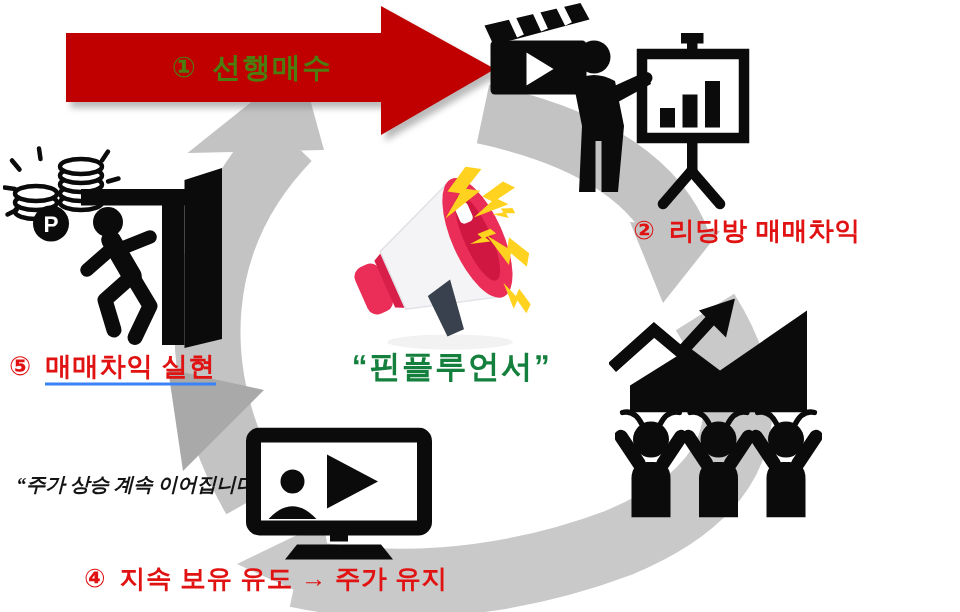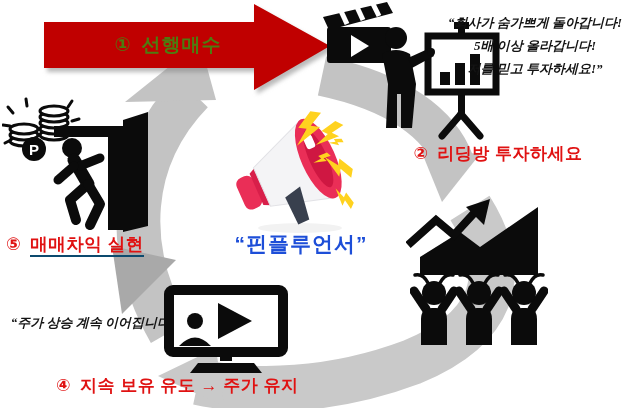--- a/index.html
+++ b/index.html
@@ -11,41 +11,41 @@
   .abs{position:absolute;}
   
   .z0{z-index:0;} .z2{z-index:2;} .z3{z-index:3;} .z4{z-index:4;}
 
   
   .step-label{
     color:#e01212;font-weight:bold;font-size:17px;white-space:nowrap;
     letter-spacing:0.5px;
   }
   .step-label .num{margin-right:9px;}
-  .underline-text{border-bottom:2px solid #0c4a6e;padding-bottom:1px;}
+  .underline-text{border-bottom:2px solid #3b82f6;padding-bottom:1px;}
 
   
   #step1-label{
     left:58px;top:32px;width:220px;text-align:center;color:#4d7c0f;
     font-weight:bold;font-size:19px;letter-spacing:1px;white-space:nowrap;
   }
   #step1-label .num{margin-right:10px;}
 
   
   .quote{
     font-family:"Liberation Serif","DejaVu Serif",serif;
     font-style:italic;font-weight:600;color:#141414;
     font-size:13px;line-height:23px;text-align:center;
   }
   #quote-pump{left:430px;top:11px;width:210px;}
   #quote-hold{left:2px;top:311px;width:182px;}
 
   
   #center-title{
-    left:212px;top:230px;width:178px;text-align:center;color:#1d4ed8;
+    left:212px;top:230px;width:178px;text-align:center;color:#15803d;
     font-weight:bold;font-size:21px;letter-spacing:1px;white-space:nowrap;
   }
 
   #step2-label{left:403px;top:142px;width:190px;text-align:center;}
   #step3-label{left:392px;top:349px;}
   #step4-label{left:56px;top:374px;}
   #step5-label{left:6px;top:232px;font-size:17.5px;}
 
   .red-arrow-svg{filter:drop-shadow(3px 4px 2px rgba(130,130,130,0.55));}
 </style>
@@ -96,28 +96,23 @@
     <g stroke="#0b0b0b" stroke-width="7" stroke-linecap="round">
       <line x1="83" y1="92" x2="64" y2="114"></line>
       <line x1="83" y1="92" x2="102" y2="114"></line>
     </g>
     <circle cx="18" cy="16" r="11" fill="#0b0b0b"></circle>
     <path d="M4 32 Q18 24 32 32 L38 62 L34 106 L23 106 L23 72 L19 72 L19 106 L8 106 L10 62 Z" fill="#0b0b0b"></path>
     <polygon points="30,36 52,26 56,34 34,46" fill="#0b0b0b"></polygon>
     <circle cx="53" cy="30" r="4" fill="#0b0b0b"></circle>
   </svg>
 
-  <div id="quote-pump" class="abs z3 quote">
-    <div>“회사가 숨가쁘게 돌아갑니다!</div>
-    <div>5배 이상 올라갑니다!</div>
-    <div>저를 믿고 투자하세요!”</div>
-  </div>
 
   <div id="step2-label" class="abs z3 step-label">
-    <span class="num">②</span><span>리딩방 투자하세요</span>
+    <span class="num">②</span><span>리딩방 매매차익</span>
   </div>
 
   <svg class="abs z3" style="left:228px;top:106px;" width="148" height="130" viewBox="0 0 148 130">
     <ellipse cx="72" cy="122" rx="42" ry="5" fill="#f2f2f2"></ellipse>
     <g transform="rotate(-24 70 66)">
       <rect x="8" y="48" width="18" height="34" rx="7" fill="#ea2e57"></rect>
       <polygon points="25,48 33,44 33,86 25,82" fill="#d81f4a"></polygon>
       <polygon points="31,44 92,20 92,104 31,86" fill="#f4f4f6" stroke="#e2e2e6" stroke-width="1"></polygon>
       <ellipse cx="94" cy="62" rx="17" ry="43" fill="#ea2e57"></ellipse>
       <ellipse cx="94" cy="62" rx="9" ry="31" fill="#cf1742"></ellipse>

